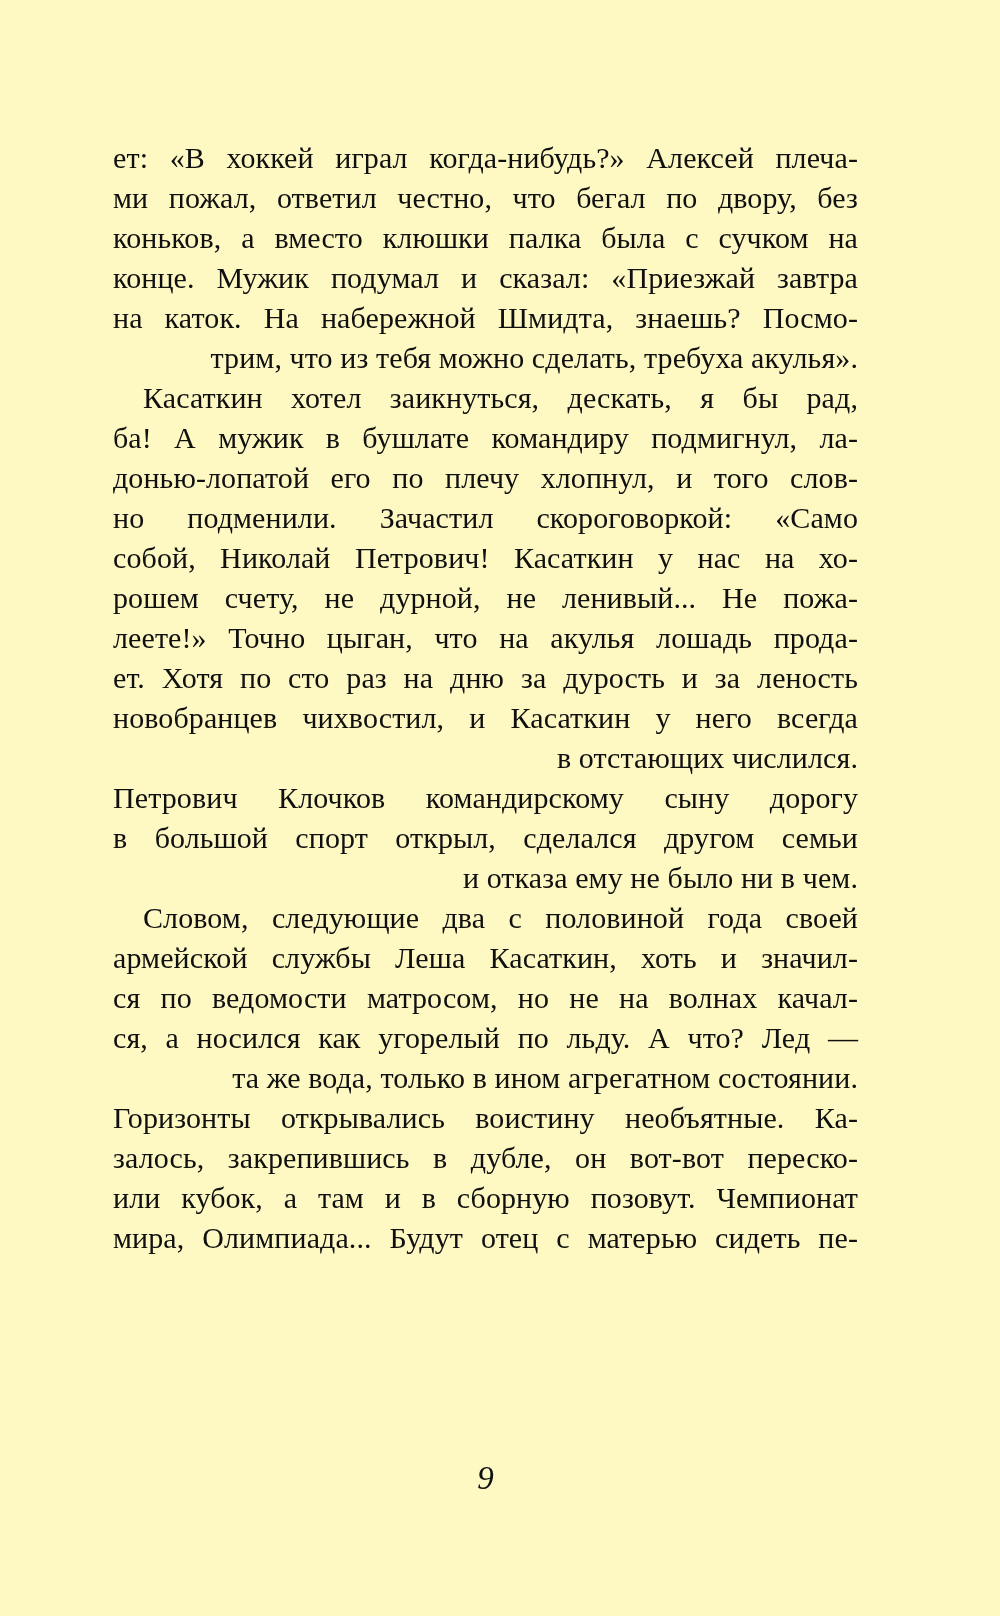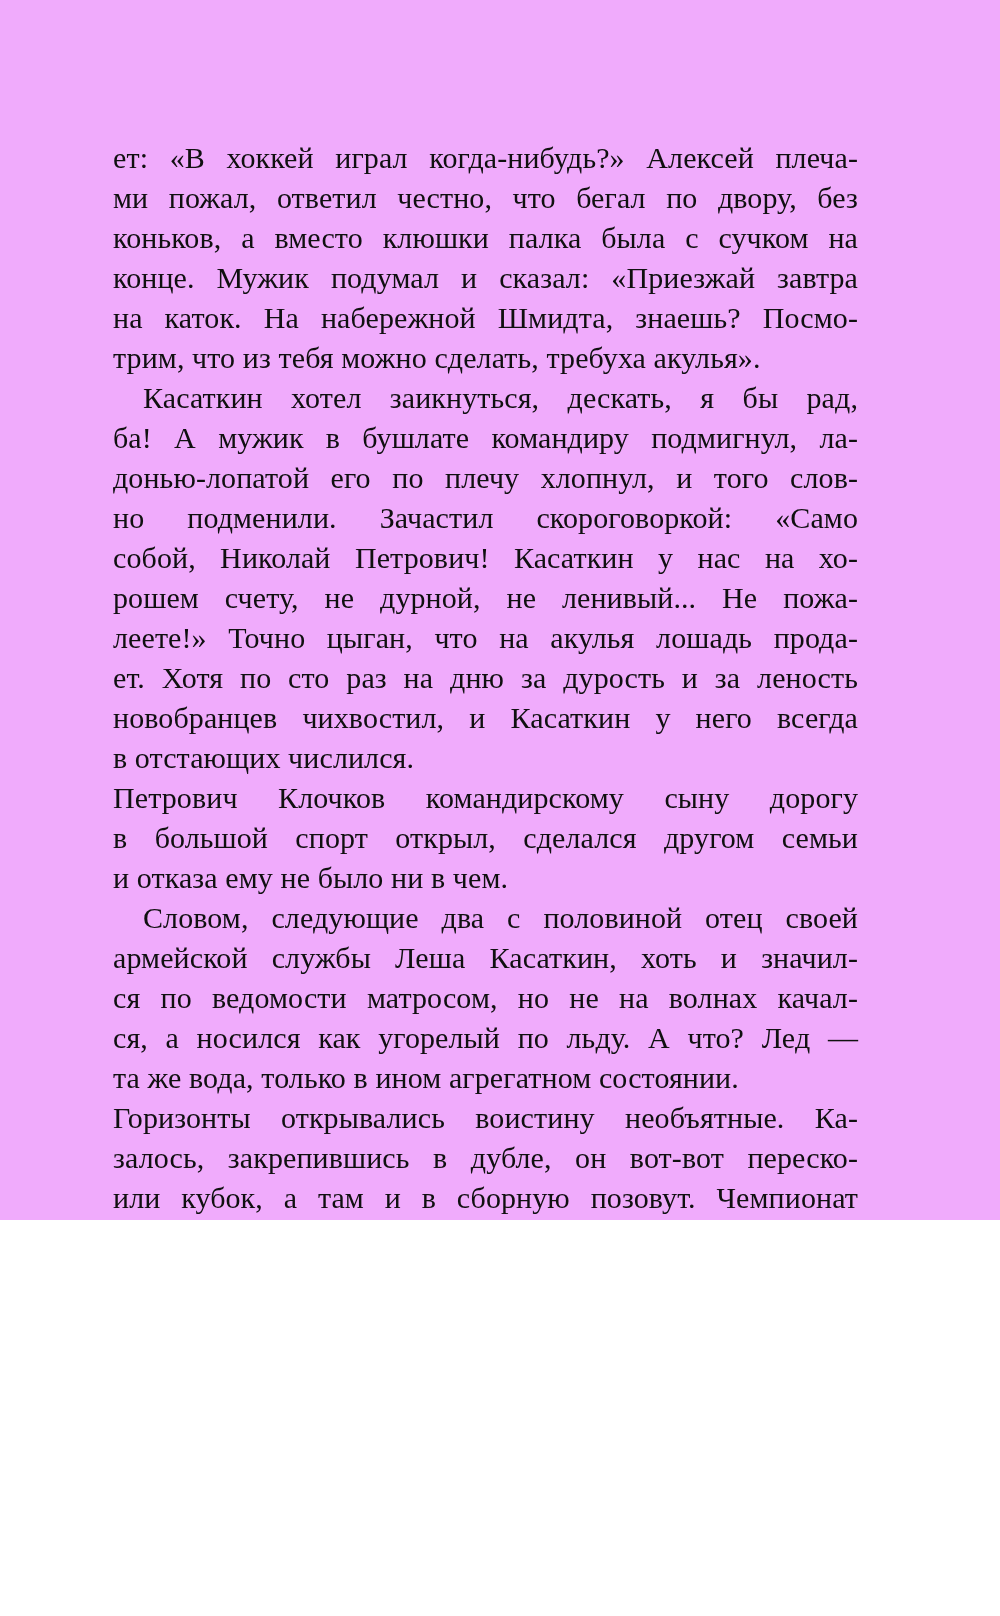--- a/index.html
+++ b/index.html
@@ -3,38 +3,38 @@
 <meta charset="utf-8">
 <style>
   html, body {
     margin: 0;
     padding: 0;
     background: #ffffff;
   }
   .page {
     position: relative;
     width: 1000px;
-    height: 1220px;
-    background: #f0abfc;
+    height: 1616px;
+    background: #fef9c3;
     overflow: hidden;
     font-family: "Liberation Serif", "DejaVu Serif", serif;
     color: #101010;
   }
   .text-column {
     position: absolute;
     left: 113px;
     top: 138px;
     width: 745px;
   }
   .line {
     font-size: 30px;
     line-height: 40px;
     height: 40px;
     white-space: nowrap;
-    text-align: left;
+    text-align: right;
     letter-spacing: 0.1px;
   }
   .line.just {
     white-space: normal;
     text-align: justify;
     text-align-last: justify;
   }
   .line.indent {
     padding-left: 30px;
   }
@@ -70,21 +70,21 @@
       <div class="line just">но подменили. Зачастил скороговоркой: «Само</div>
       <div class="line just">собой, Николай Петрович! Касаткин у нас на хо-</div>
       <div class="line just">рошем счету, не дурной, не ленивый... Не пожа-</div>
       <div class="line just">леете!» Точно цыган, что на акулья лошадь прода-</div>
       <div class="line just">ет. Хотя по сто раз на дню за дурость и за леность</div>
       <div class="line just">новобранцев чихвостил, и Касаткин у него всегда</div>
       <div class="line">в отстающих числился.</div>
       <div class="line just">Петрович Клочков командирскому сыну дорогу</div>
       <div class="line just">в большой спорт открыл, сделался другом семьи</div>
       <div class="line">и отказа ему не было ни в чем.</div>
-      <div class="line indent just">Словом, следующие два с половиной отец своей</div>
+      <div class="line indent just">Словом, следующие два с половиной года своей</div>
       <div class="line just">армейской службы Леша Касаткин, хоть и значил-</div>
       <div class="line just">ся по ведомости матросом, но не на волнах качал-</div>
       <div class="line just">ся, а носился как угорелый по льду. А что? Лед —</div>
       <div class="line">та же вода, только в ином агрегатном состоянии.</div>
       <div class="line just">Горизонты открывались воистину необъятные. Ка-</div>
       <div class="line just">залось, закрепившись в дубле, он вот-вот переско-</div>
       <div class="line just">или кубок, а там и в сборную позовут. Чемпионат</div>
       <div class="line just">мира, Олимпиада... Будут отец с матерью сидеть пе-</div>
     </div>
   <div class="page-number">9</div>

